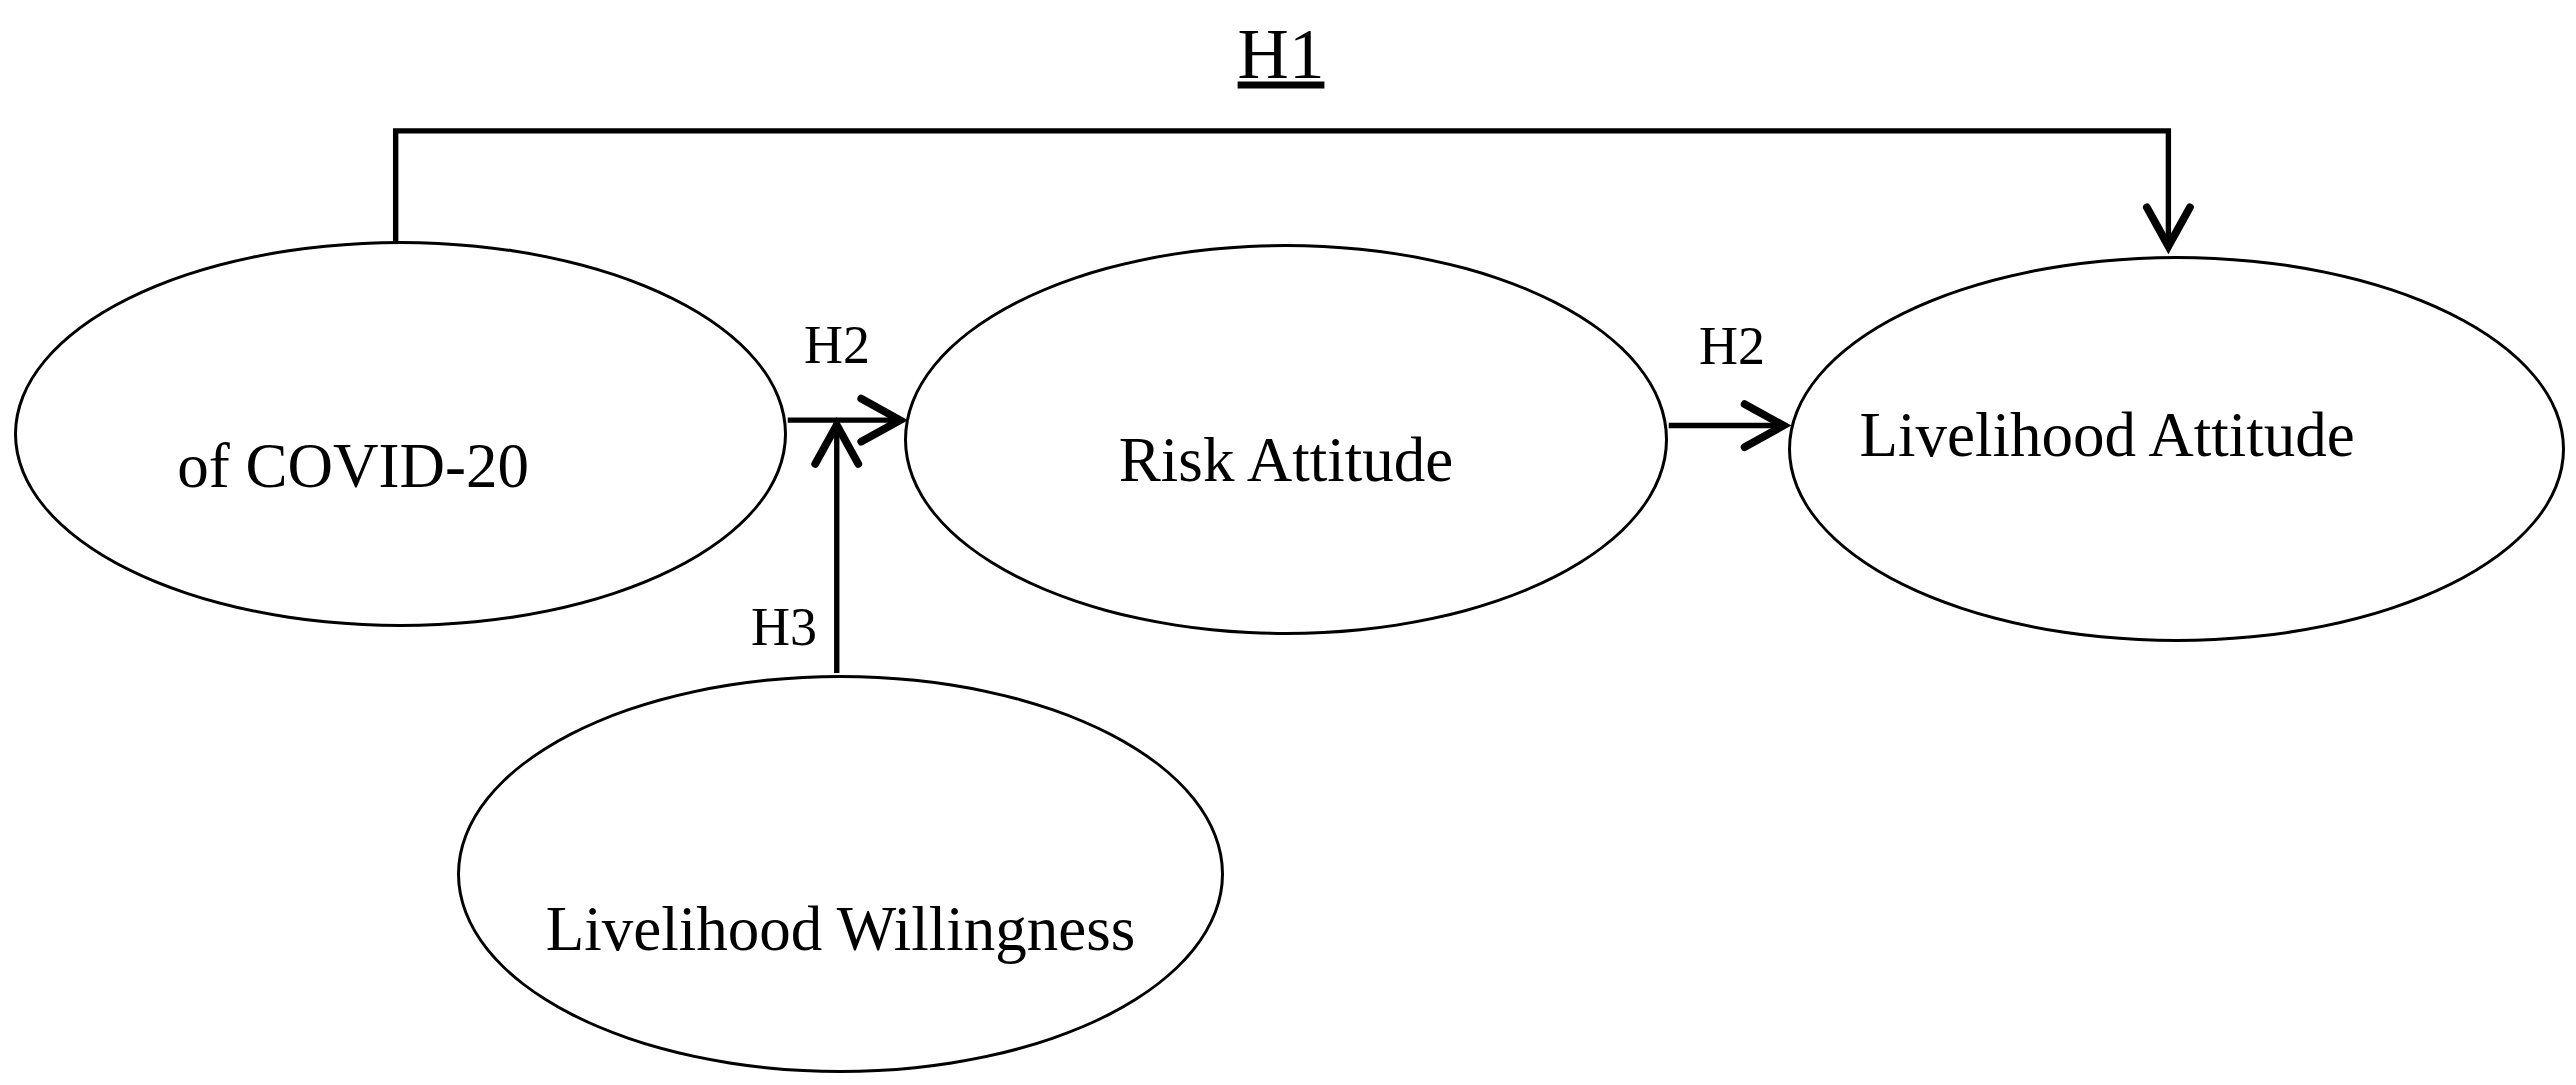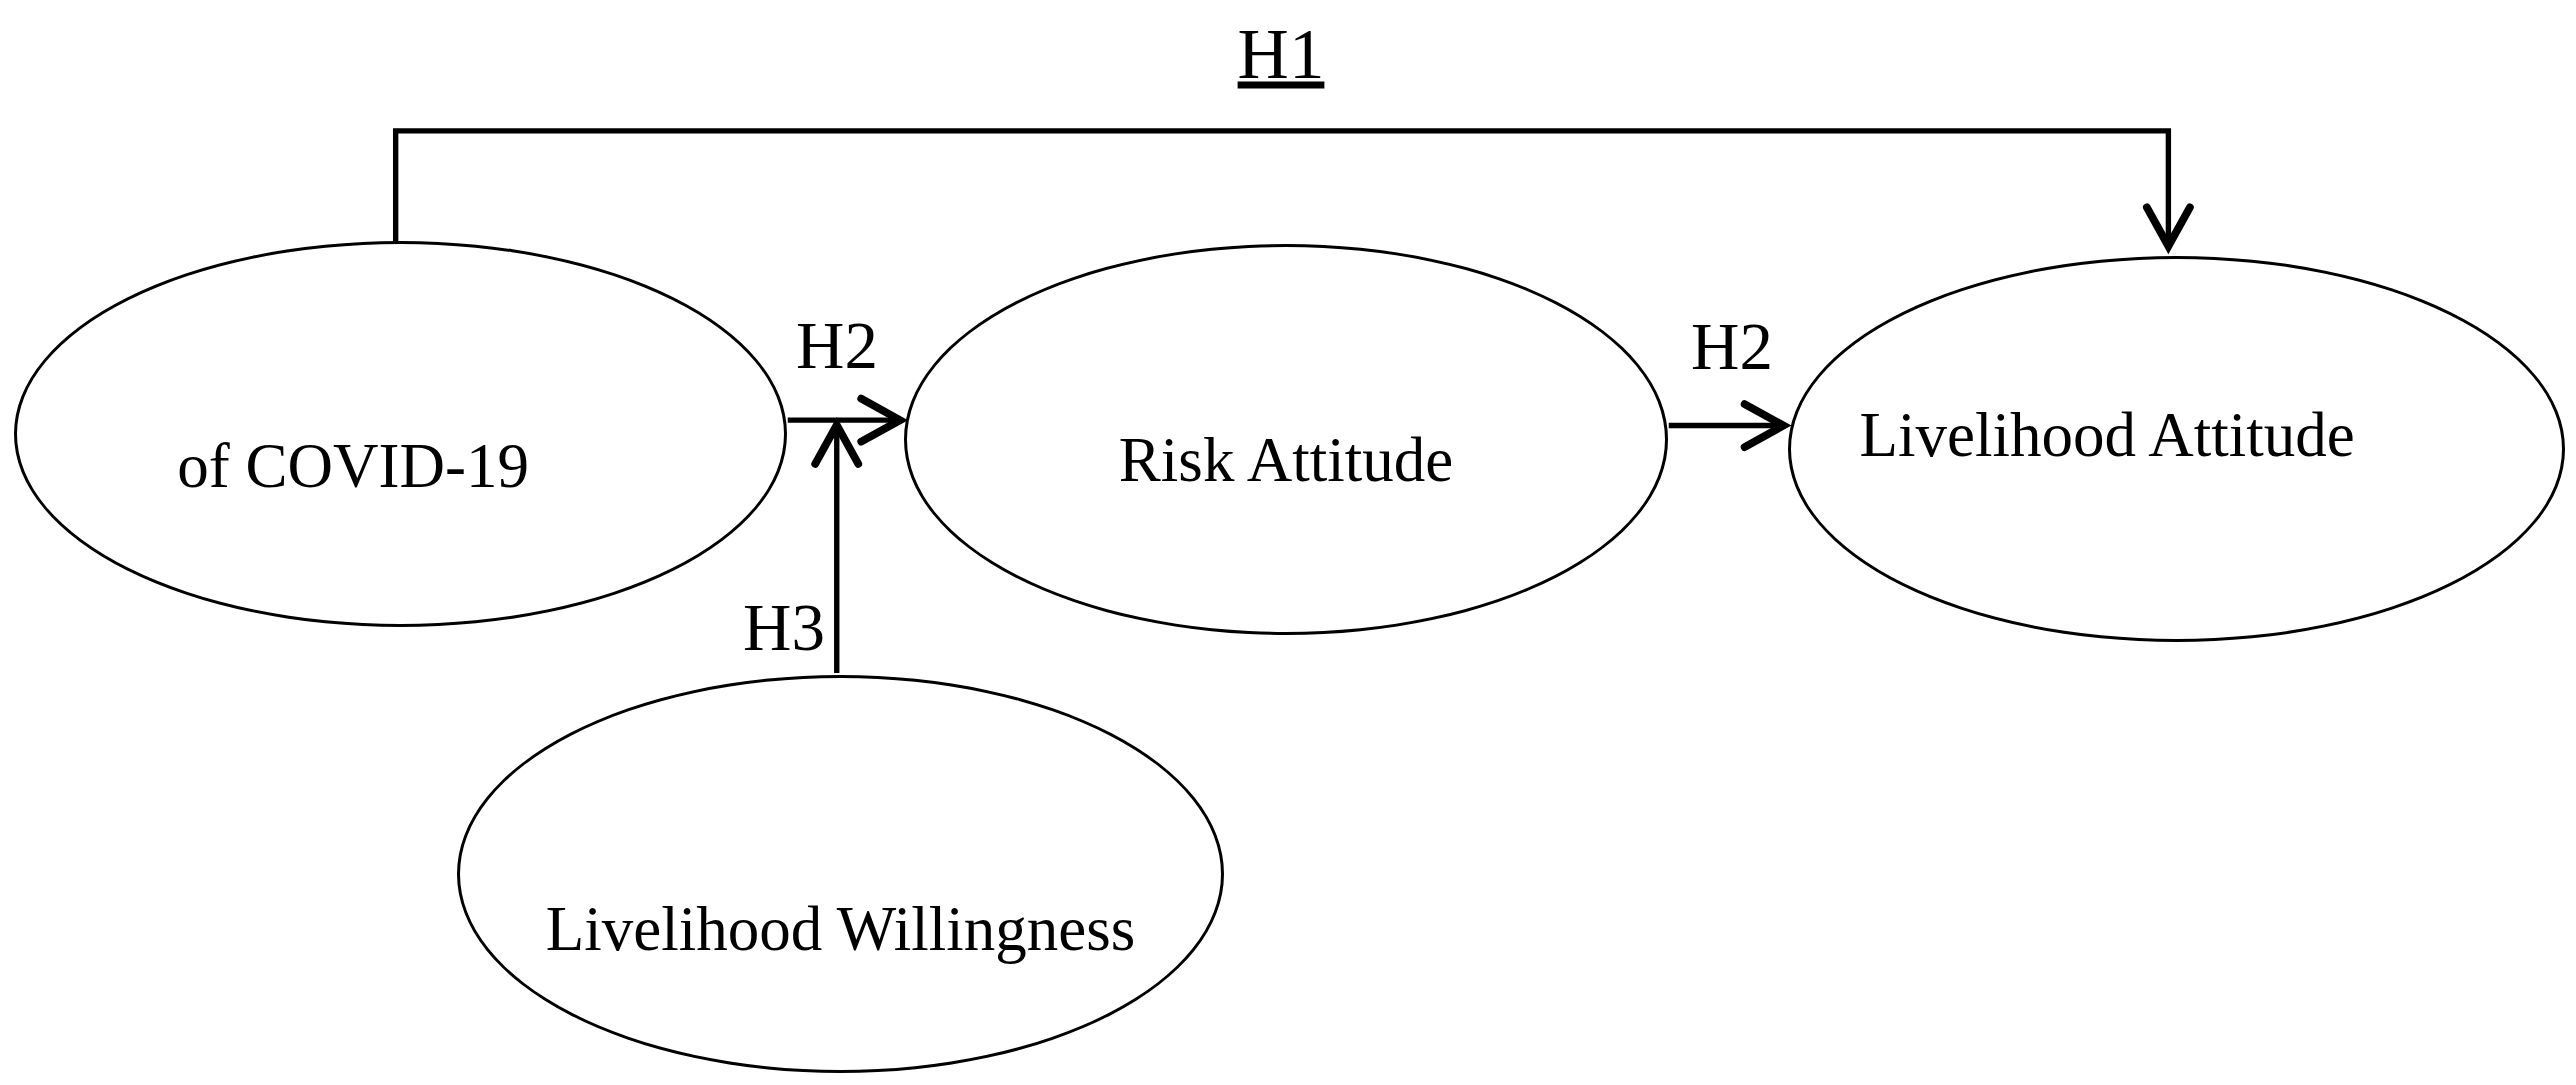--- a/index.html
+++ b/index.html
@@ -39,21 +39,21 @@
   .node-ra .node-text{text-align:center; transform:translateY(20px);}
   .node-will .node-text{width:634px; text-align:left; transform:translateY(-14.3px);}
   .node-lc .node-text{text-align:center; transform:translateY(55px);}
 
   .wide-words{word-spacing:35px;}
   .wide-words-sm{word-spacing:27.5px;}
 
   .hyp-label{
     position:absolute;
     transform:translate(-50%,-50%);
-    font-size:67px;
+    font-size:54px;
     line-height:67px;
     white-space:nowrap;
   }
   .hyp-h1{left:1281px; top:54px; font-size:71px;text-decoration:underline;}
   .hyp-h2a{left:837px; top:345px;}
   .hyp-h2b{left:1732px; top:346px;}
   .hyp-h3{left:784px; top:627px;}
 </style>
 </head>
 <body>
@@ -78,21 +78,21 @@
     </g>
 
     <g stroke="#000" fill="none">
       <line x1="1400" y1="1126" x2="1400" y2="717" stroke-width="9"></line>
       <polyline points="1364,776 1400,711 1436,776" stroke-width="13" stroke-linecap="round"></polyline>
     </g>
   </svg>
 
   <div class="node node-rp">
     <div class="node-text">
-      <div>of COVID-19</div>
+      <div>of COVID-20</div>
     </div>
   </div>
 
   <div class="node node-ra">
     <div class="node-text">Risk Attitude</div>
   </div>
 
   <div class="node node-will">
     <div class="node-text">
       <div>Livelihood Attitude</div>

